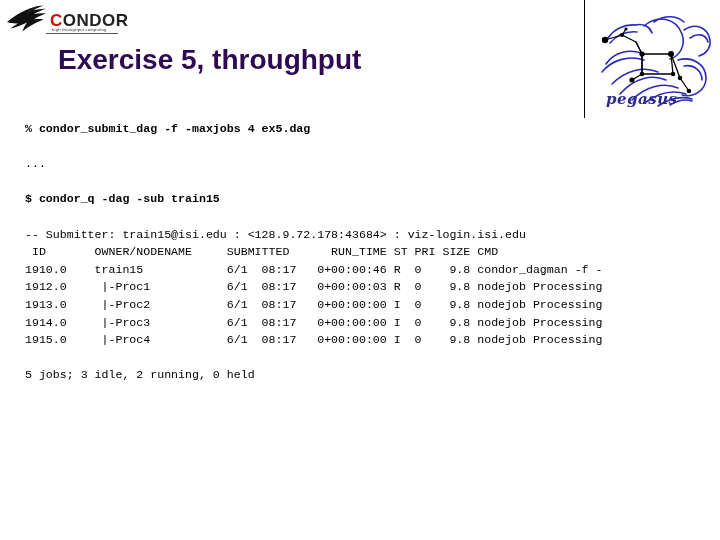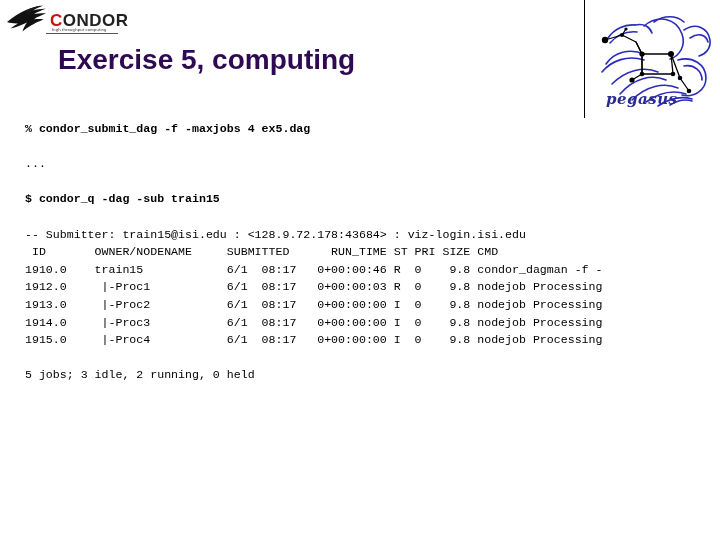--- a/index.html
+++ b/index.html
@@ -191,17 +191,17 @@
         <circle cx="50" cy="72" r="2.3"></circle>
         <circle cx="40" cy="78" r="2.6"></circle>
         <circle cx="88" cy="76" r="2.3"></circle>
         <circle cx="97" cy="89" r="2.3"></circle>
         <circle cx="34" cy="27" r="1.6"></circle>
       </g>
     </svg>
     <div class="pegasus-label">pegasus</div>
   </div>
 
-  <div class="slide-title">Exercise 5, computing</div>
+  <div class="slide-title">Exercise 5, throughput</div>
 
   <div class="console clip" id="console"><span class="line cmd">% condor_submit_dag -f -maxjobs 4 ex5.dag</span><span class="blank">&nbsp;</span><span class="line out">...</span><span class="blank">&nbsp;</span><span class="line cmd">$ condor_q -dag -sub train15</span><span class="blank">&nbsp;</span><span class="line out">-- Submitter: train15@isi.edu : &lt;128.9.72.178:43684&gt; : viz-login.isi.edu</span><span class="line out"> ID       OWNER/NODENAME     SUBMITTED      RUN_TIME ST PRI SIZE CMD</span><span class="line out">1910.0    train15            6/1  08:17   0+00:00:46 R  0    9.8 condor_dagman -f -</span><span class="line out">1912.0     |-Proc1           6/1  08:17   0+00:00:03 R  0    9.8 nodejob Processing</span><span class="line out">1913.0     |-Proc2           6/1  08:17   0+00:00:00 I  0    9.8 nodejob Processing</span><span class="line out">1914.0     |-Proc3           6/1  08:17   0+00:00:00 I  0    9.8 nodejob Processing</span><span class="line out">1915.0     |-Proc4           6/1  08:17   0+00:00:00 I  0    9.8 nodejob Processing</span><span class="blank">&nbsp;</span><span class="line out">5 jobs; 3 idle, 2 running, 0 held</span></div>
 
 </div>
 
 </body></html>

